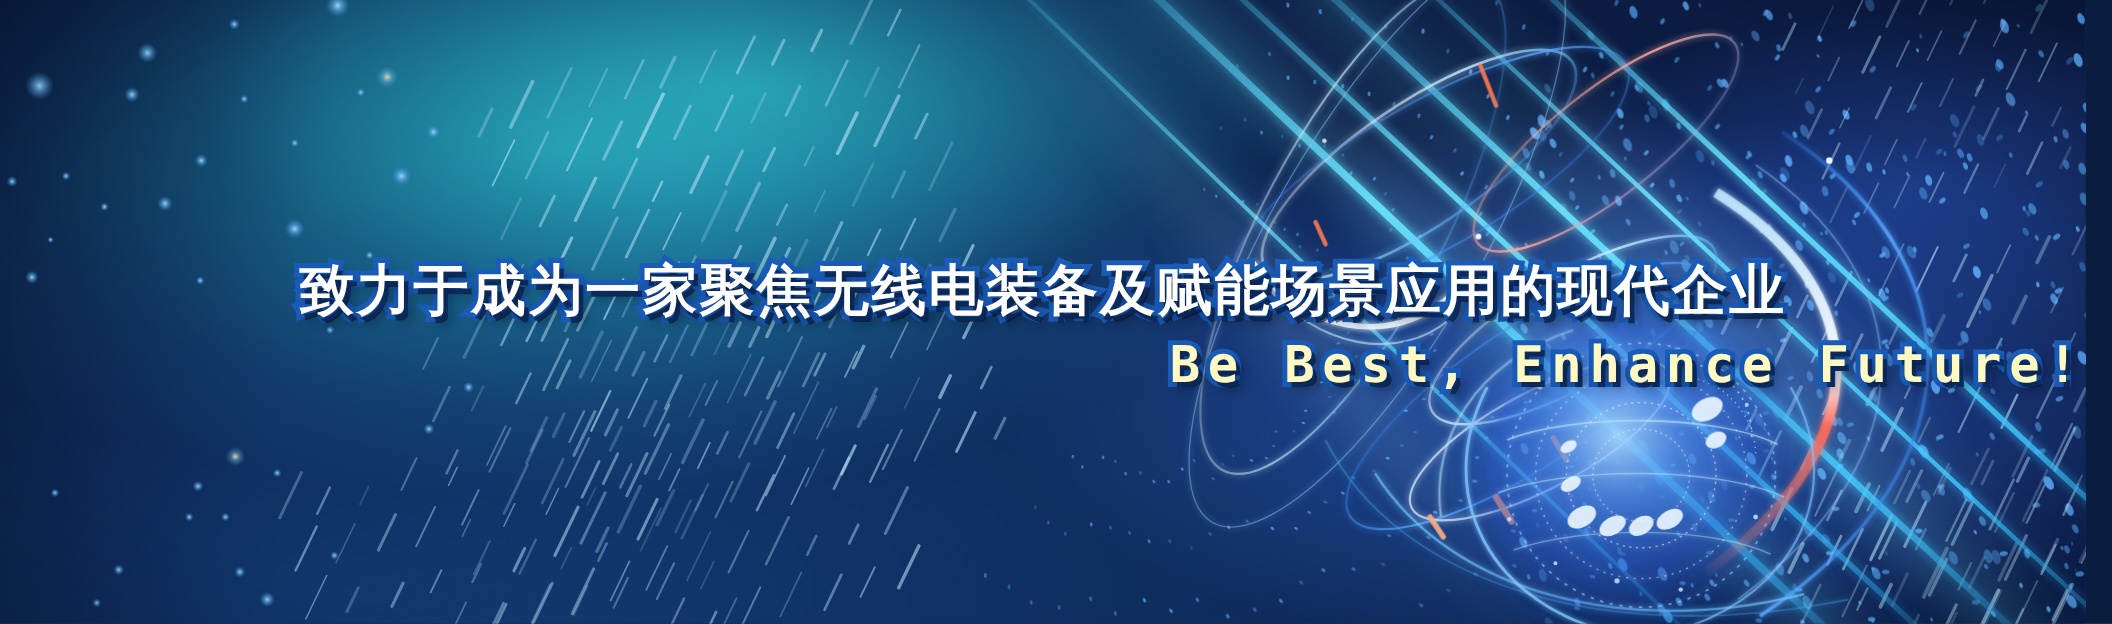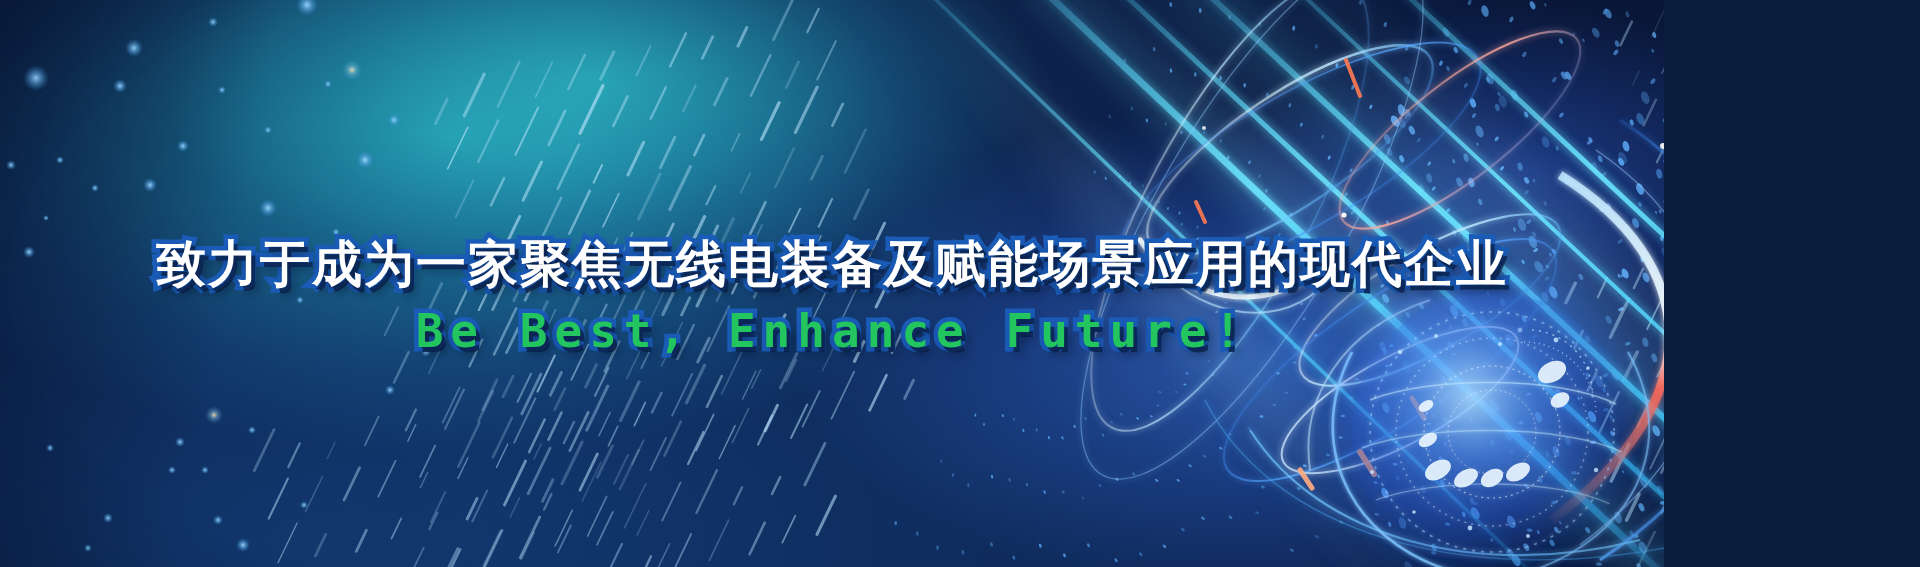--- a/index.html
+++ b/index.html
@@ -1,21 +1,21 @@
 <!DOCTYPE html>
 <html><head>
 <meta charset="utf-8">
 <title>Banner</title>
 <style>
   html,body{margin:0;padding:0;background:#0b1d3f;}
   *{box-sizing:border-box;}
 
   .banner{
     position:relative;
-    width:1664px;
+    width:1896px;
     height:567px;
     overflow:hidden;
     font-family:"Liberation Sans", sans-serif;
     background:#122a55;
   }
 
   
   .bg-base{
     position:absolute; inset:0;
     background:
@@ -82,27 +82,28 @@
       6px 7px 10px rgba(4,12,34,0.45);
     white-space:nowrap;
   }
   .headline-en{
     font-family:"DejaVu Sans Mono","Liberation Mono",monospace;
     font-size:46px;
     font-weight:700;
     letter-spacing:7px;
     line-height:1.05;
     margin:16px 0 0 0;
-    color:#22c55e;
+    color:#fef9c3;
     -webkit-text-stroke:9px #1a5cb8;
     paint-order:stroke fill;
     text-shadow:
       4px 5px 0 rgba(7,20,48,0.62),
       6px 7px 10px rgba(4,12,34,0.45);
     white-space:nowrap;
+    text-align:right;
   }
 </style>
 </head>
 <body>
 
 <div class="banner">
 
   <div class="bg-base"></div>
   <div class="bg-teal"></div>
   <div class="bg-teal2"></div>

